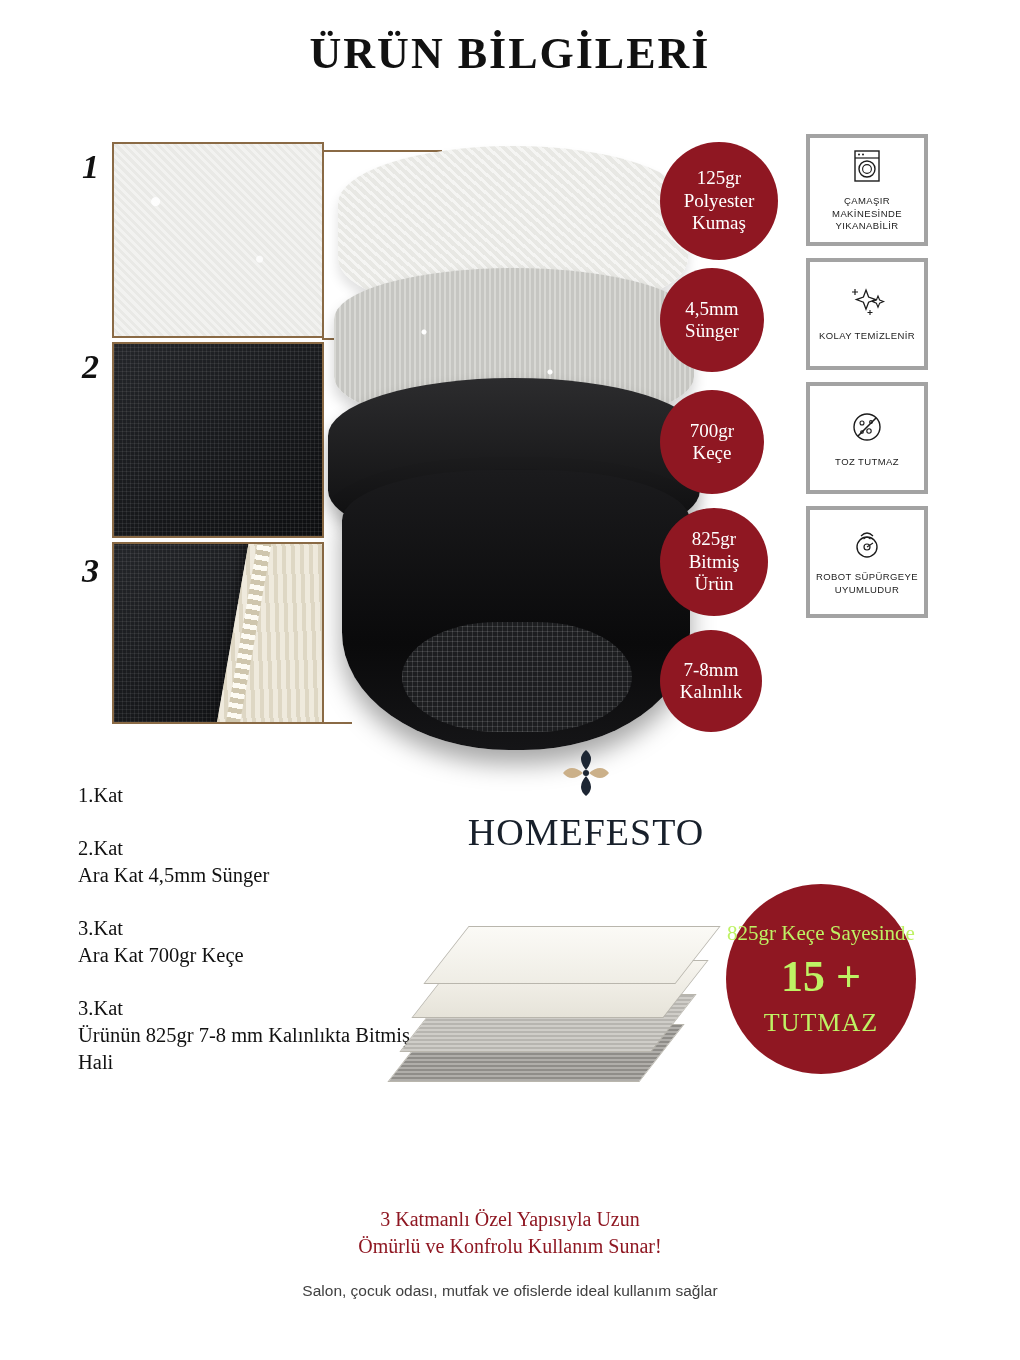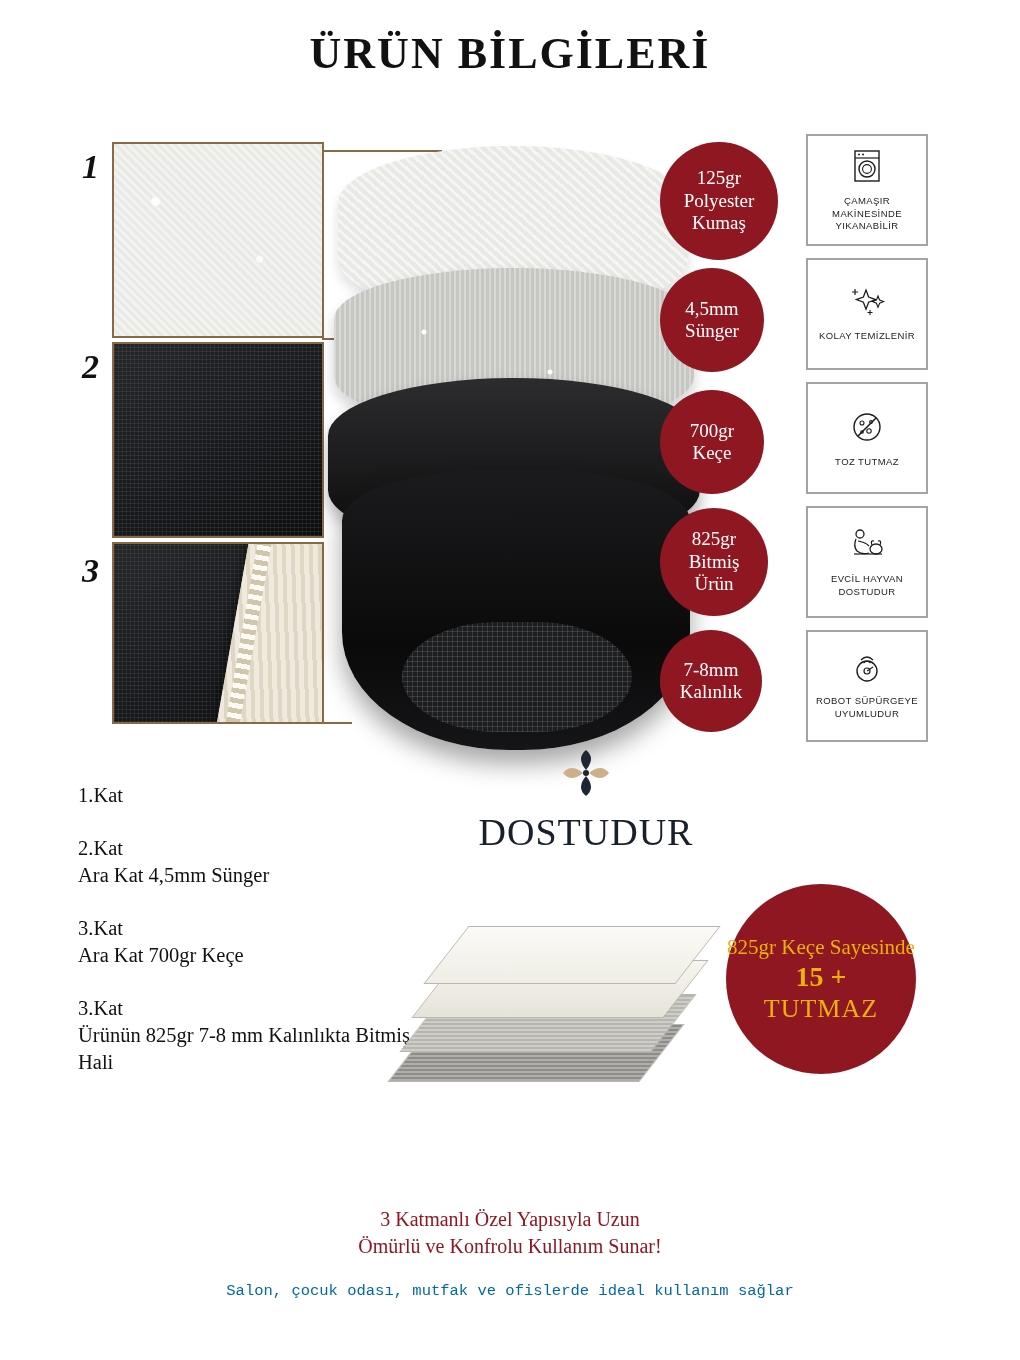--- a/index.html
+++ b/index.html
@@ -164,21 +164,21 @@
   .badge-2 { left: 660px; top: 268px; width: 104px; height: 104px; }
   .badge-3 { left: 660px; top: 390px; width: 104px; height: 104px; }
   .badge-4 { left: 660px; top: 508px; width: 108px; height: 108px; }
   .badge-5 { left: 660px; top: 630px; width: 102px; height: 102px; justify-content: center; }
 
   
   .features { position: absolute; left: 806px; top: 134px; width: 128px; }
   .feature {
     width: 122px;
     height: 112px;
-    border: 2px solid #a3a3a3;
+    border: 4px solid #a3a3a3;
     margin-bottom: 12px;
     display: flex;
     flex-direction: column;
     align-items: center;
     justify-content: center;
     padding: 6px 4px;
   }
   .feature .f-icon { margin-bottom: 6px; }
   .feature .f-label {
     font-family: "Liberation Sans", sans-serif;
@@ -223,45 +223,45 @@
   .sheet-3 { left: 24px; top: 78px; background: repeating-linear-gradient(0deg,#cfcdc8 0 2px,#b7b5b0 2px 4px); }
   .sheet-4 { left: 12px; top: 108px; background: repeating-linear-gradient(0deg,#b0aeaa 0 2px,#8f8d89 2px 4px); }
 
   
   .wash-badge {
     position: absolute;
     left: 726px; top: 884px;
     width: 190px; height: 190px;
     border-radius: 50%;
     background: #8f1722;
-    color: #eab308;
+    color: #bef264;
     display: flex;
     flex-direction: column;
     align-items: center;
     justify-content: center;
     text-align: center;
     font-family: "Liberation Serif", serif;
   }
   .wash-badge .w-top { font-size: 21px; line-height: 1.25; }
-  .wash-badge .w-num { font-size: 28px; font-weight: bold; line-height: 1.05; margin: 2px 0; }
+  .wash-badge .w-num { font-size: 44px; font-weight: bold; line-height: 1.05; margin: 8px 0; }
   .wash-badge .w-bot { font-size: 26px; letter-spacing: 1px; }
 
   
   .footer { position: absolute; left: 0; top: 1206px; width: 100%; text-align: center; }
   .footer-line {
     font-family: "Liberation Serif", serif;
     font-size: 20px;
     color: #8f1722;
     line-height: 1.35;
   }
   .footer-sub {
     margin-top: 22px;
-    font-family: Liberation Mono, monospace;
+    font-family: Liberation Sans, sans-serif;
     font-size: 15.5px;
-    color: #0369a1;
+    color: #404040;
   }
 </style>
 </head>
 <body>
 
 <div class="page-title">ÜRÜN BİLGİLERİ</div>
 
 <div class="swatch-num" style="left:82px; top:148px;">1</div>
 <div class="swatch-num" style="left:82px; top:348px;">2</div>
 <div class="swatch-num" style="left:82px; top:552px;">3</div>
@@ -359,34 +359,20 @@
         <circle cx="14" cy="15" r="2" fill="none" stroke="#1c1c1c" stroke-width="1.1"></circle>
         <circle cx="23" cy="14" r="1.4" fill="none" stroke="#1c1c1c" stroke-width="1.1"></circle>
         <circle cx="21" cy="23" r="2.2" fill="none" stroke="#1c1c1c" stroke-width="1.1"></circle>
         <circle cx="14" cy="24" r="1.3" fill="none" stroke="#1c1c1c" stroke-width="1.1"></circle>
         <line x1="10" y1="28" x2="28" y2="10" stroke="#1c1c1c" stroke-width="1.6"></line>
       </svg>
     </span>
     <span class="f-label">TOZ TUTMAZ</span>
   </div>
 
-  <div class="feature">
-    <span class="f-icon">
-      <svg width="42" height="38" viewBox="0 0 42 38">
-        <circle cx="14" cy="9" r="4" fill="none" stroke="#1c1c1c" stroke-width="1.3"></circle>
-        <path d="M10 14 q-3 7 1 12 q5 4 12 2" fill="none" stroke="#1c1c1c" stroke-width="1.3"></path>
-        <path d="M12 16 q7 1 11 5" fill="none" stroke="#1c1c1c" stroke-width="1.2"></path>
-        <ellipse cx="30" cy="24" rx="6" ry="5" fill="none" stroke="#1c1c1c" stroke-width="1.3"></ellipse>
-        <path d="M26 20 q-2 -5 2 -4" fill="none" stroke="#1c1c1c" stroke-width="1.2"></path>
-        <path d="M34 20 q2 -5 -2 -4" fill="none" stroke="#1c1c1c" stroke-width="1.2"></path>
-        <line x1="8" y1="29" x2="36" y2="29" stroke="#1c1c1c" stroke-width="1.2"></line>
-      </svg>
-    </span>
-    <span class="f-label">EVCİL HAYVAN DOSTUDUR</span>
-  </div>
 
   <div class="feature">
     <span class="f-icon">
       <svg width="38" height="34" viewBox="0 0 38 34">
         <circle cx="19" cy="20" r="10" fill="none" stroke="#1c1c1c" stroke-width="1.4"></circle>
         <circle cx="19" cy="20" r="3" fill="none" stroke="#1c1c1c" stroke-width="1.2"></circle>
         <path d="M13 9 q6 -6 12 0" fill="none" stroke="#1c1c1c" stroke-width="1.2"></path>
         <path d="M15.5 12 q3.5 -3.5 7 0" fill="none" stroke="#1c1c1c" stroke-width="1.1"></path>
         <line x1="19" y1="20" x2="25" y2="16" stroke="#1c1c1c" stroke-width="1.1"></line>
       </svg>
@@ -417,21 +403,21 @@
 <div class="brand">
   <span>
     <svg width="62" height="62" viewBox="0 0 62 62">
       <path d="M31 8 q10 8 0 20 q-10 -12 0 -20 Z" fill="#1d2633"></path>
       <path d="M31 54 q-10 -8 0 -20 q10 12 0 20 Z" fill="#1d2633"></path>
       <path d="M8 31 q8 -10 20 0 q-12 10 -20 0 Z" fill="#cbb089"></path>
       <path d="M54 31 q-8 10 -20 0 q12 -10 20 0 Z" fill="#cbb089"></path>
       <circle cx="31" cy="31" r="3" fill="#1d2633"></circle>
     </svg>
   </span>
-  <div class="brand-name">DOSTUDUR</div>
+  <div class="brand-name">HOMEFESTO</div>
 </div>
 
 <div class="sheets">
   <div class="sheet sheet-4"></div>
   <div class="sheet sheet-3"></div>
   <div class="sheet sheet-2"></div>
   <div class="sheet sheet-1"></div>
 </div>
 
 <div class="wash-badge">

